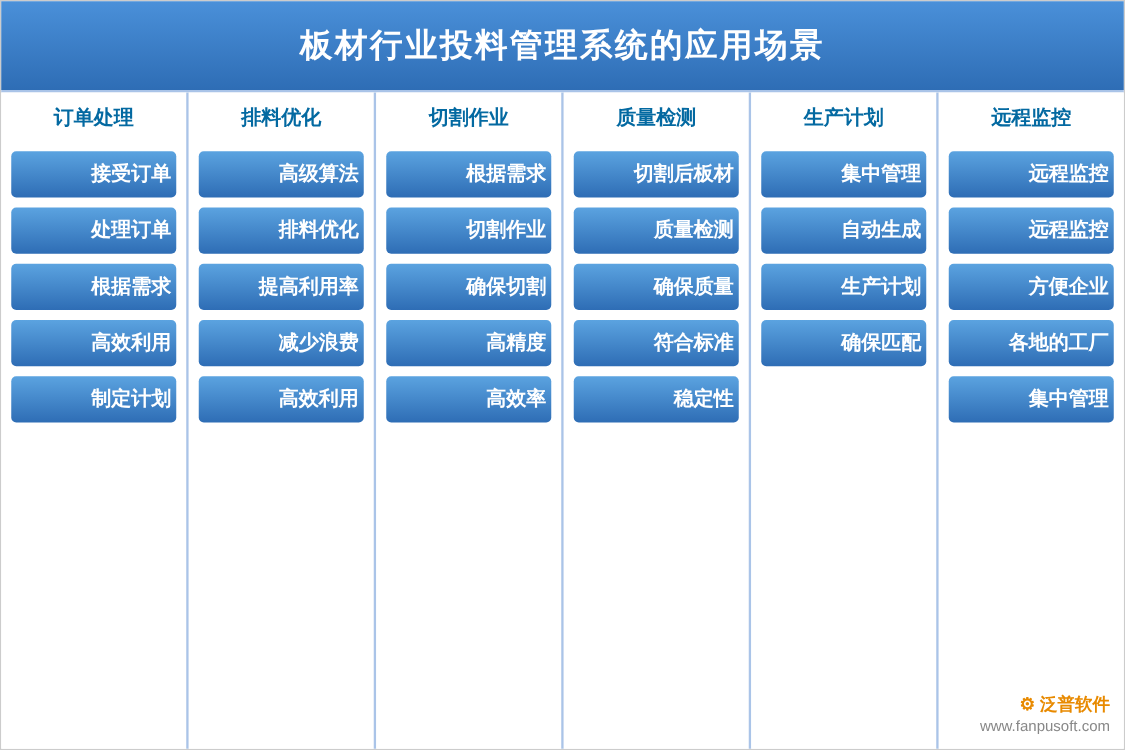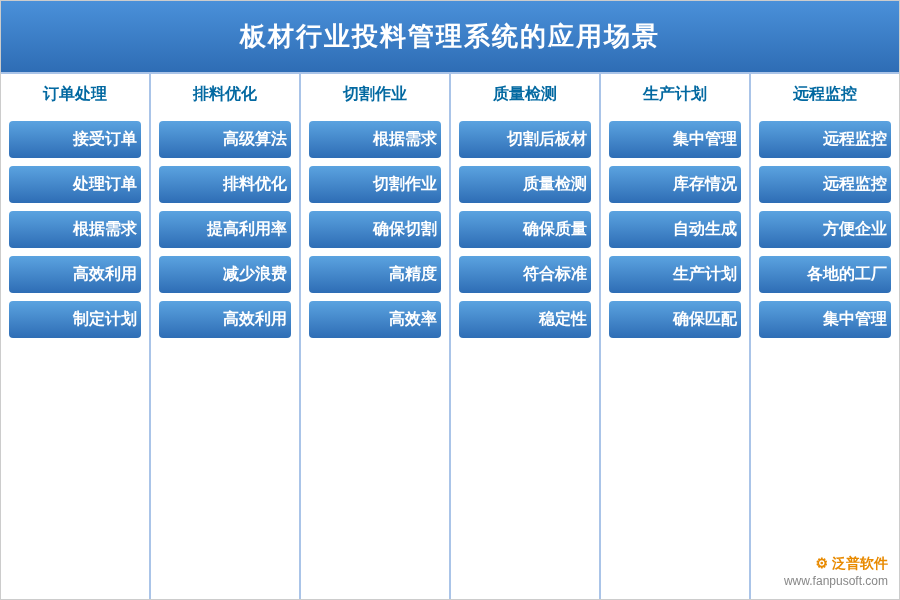--- a/index.html
+++ b/index.html
@@ -139,21 +139,20 @@
           <div class="item-btn">质量检测</div>
           <div class="item-btn">确保质量</div>
           <div class="item-btn">符合标准</div>
           <div class="item-btn">稳定性</div>
         </div>
       </div>
       <div class="column">
         <div class="col-title">生产计划</div>
         <div class="col-items">
           <div class="item-btn">集中管理</div>
-          <div class="item-btn">库存情况</div>
           <div class="item-btn">自动生成</div>
           <div class="item-btn">生产计划</div>
           <div class="item-btn">确保匹配</div>
         </div>
       </div>
       <div class="column">
         <div class="col-title">远程监控</div>
         <div class="col-items">
           <div class="item-btn">远程监控</div>
           <div class="item-btn">远程监控</div>

